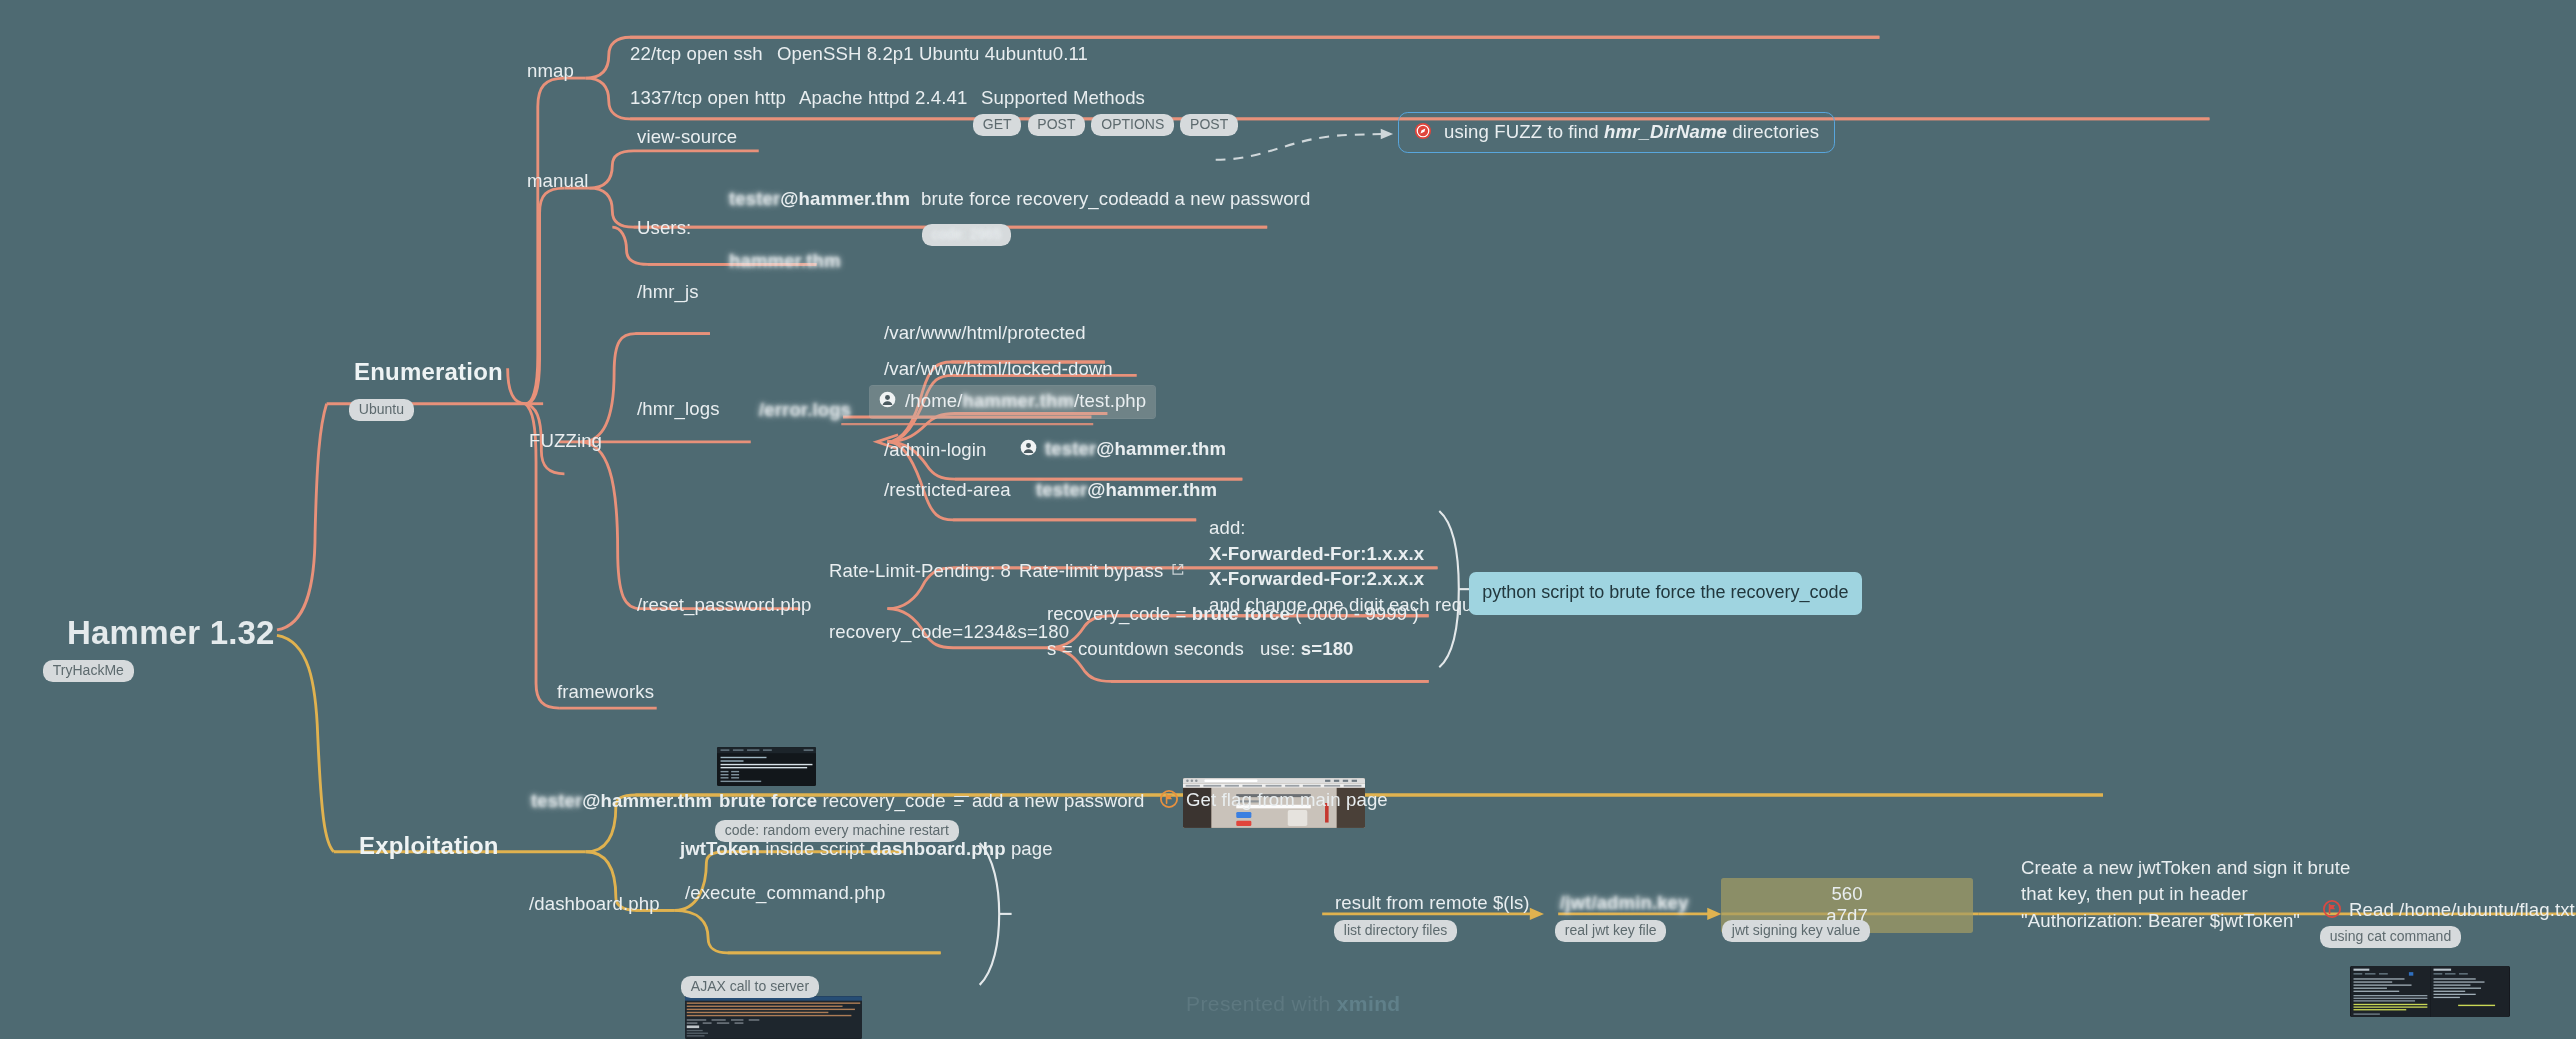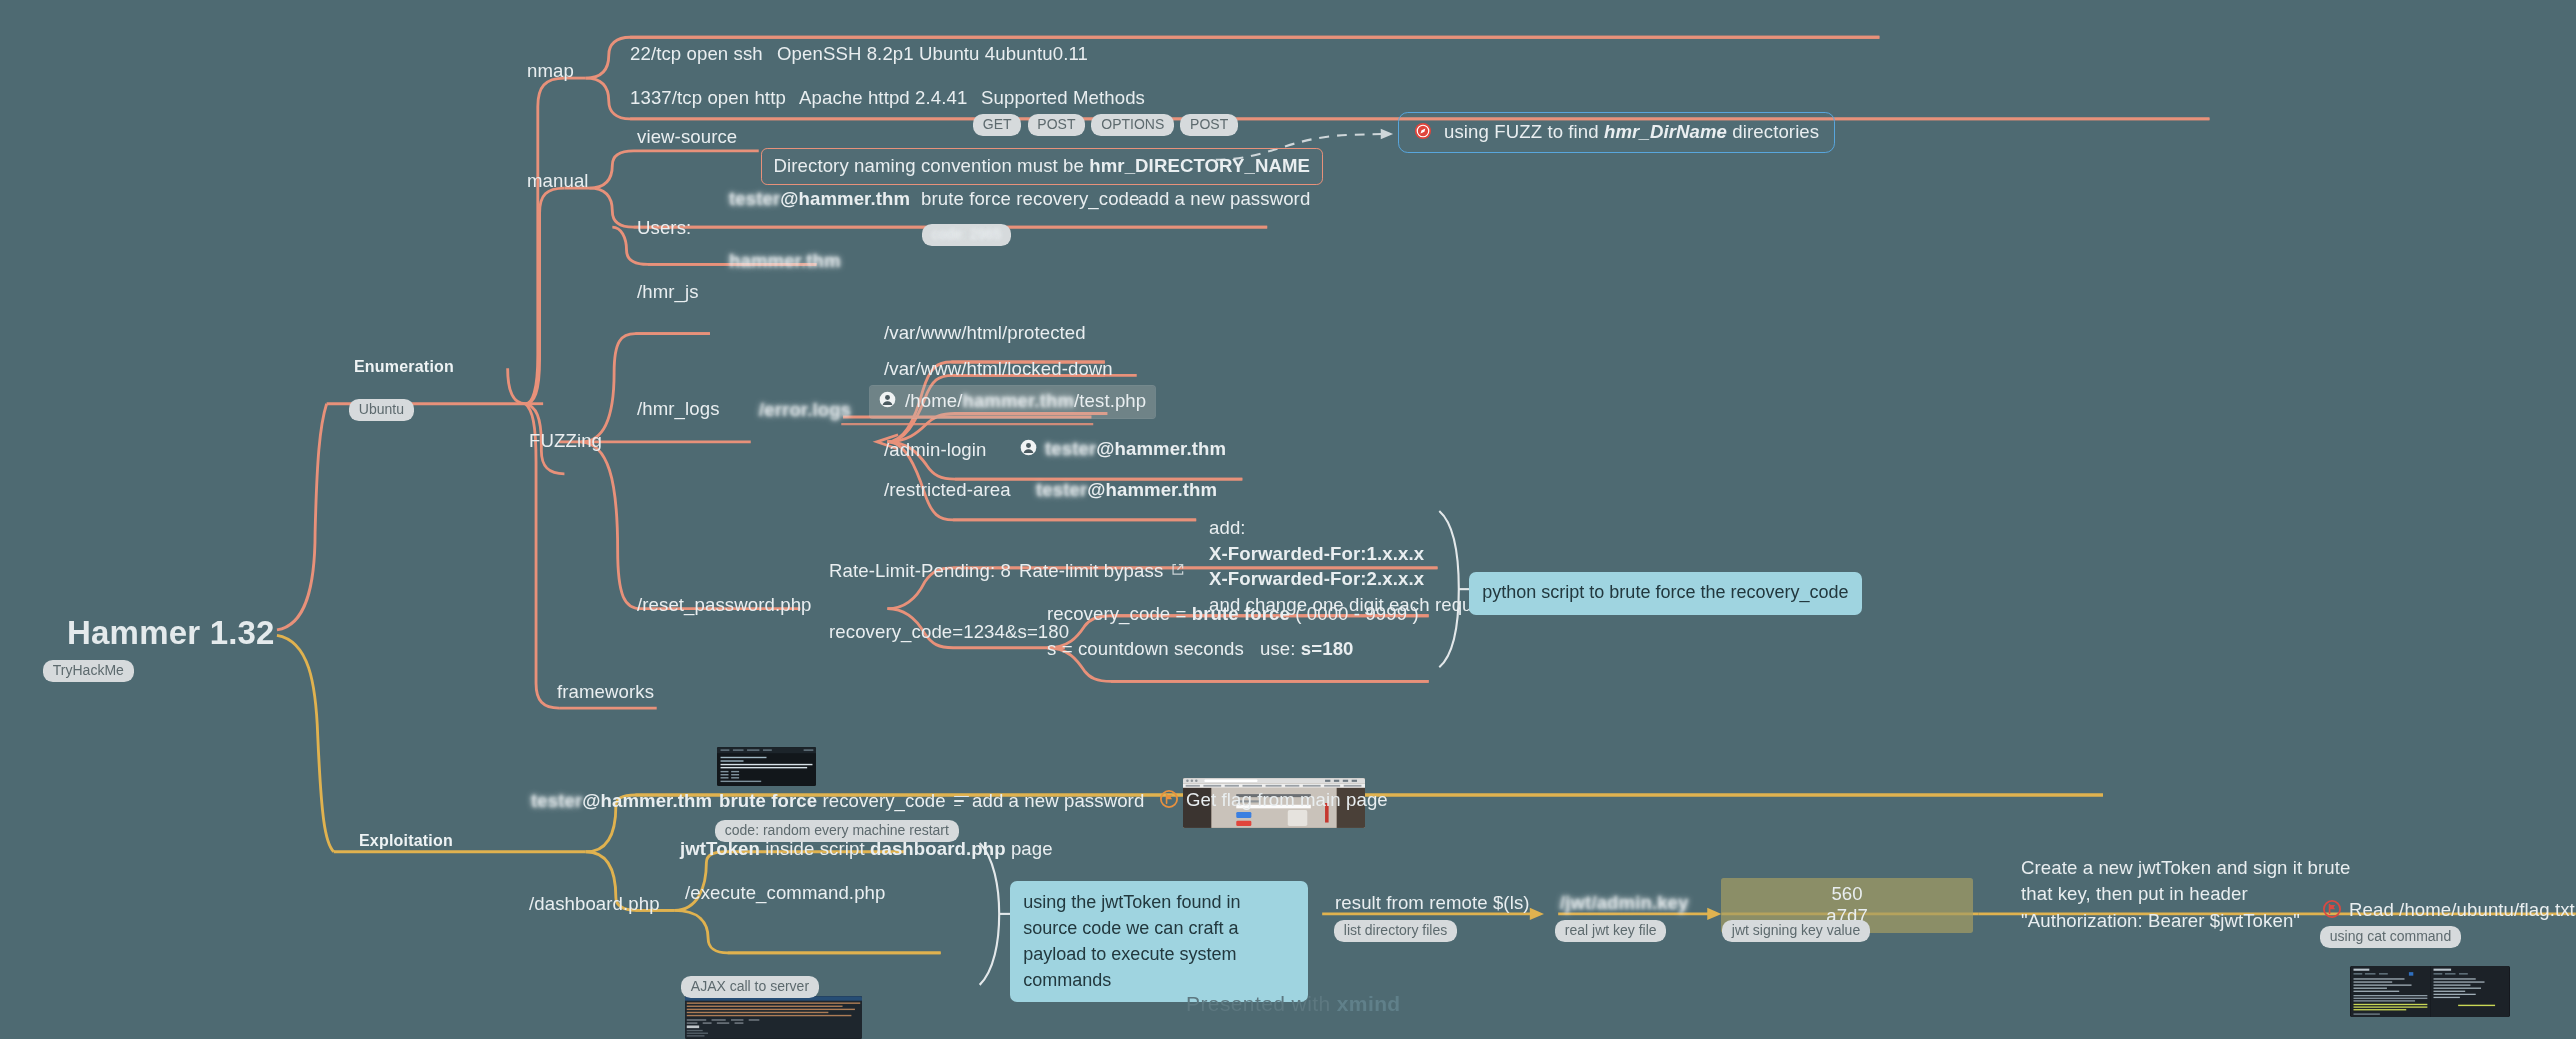--- a/index.html
+++ b/index.html
@@ -12,21 +12,21 @@
     overflow:hidden;
     position:relative;
     -webkit-font-smoothing:antialiased;
   }
   #canvas{position:absolute;inset:0;}
   svg.links{position:absolute;left:0;top:0;width:2576px;height:1039px;pointer-events:none;}
   .node{position:absolute;white-space:nowrap;}
   .lbl{font-size:18.6px;color:#e9eef0;letter-spacing:0.1px;}
   .lbl.b{font-weight:bold;}
   .root-title{font-size:33px;font-weight:bold;color:#e4eaec;letter-spacing:0.2px;}
-  .branch-title{font-size:16px;font-weight:bold;color:#eef3f4;letter-spacing:0.2px;text-align:center;}
+  .branch-title{font-size:24px;font-weight:bold;color:#eef3f4;letter-spacing:0.2px;text-align:center;}
   .tag{
     display:inline-block;background:#d6dadc;color:#5d6a6e;
     border-radius:9.8px;padding:1.8px 9.8px 2.7px;font-size:14px;line-height:1.25;
   }
   .tag-row{display:flex;gap:6.2px;}
   .marker-box{
     border:1.8px solid #e8917a;border-radius:6.2px;
     padding:6.2px 11.5px 7px;background:rgba(255,255,255,.02);
   }
   .callout{
@@ -230,23 +230,20 @@
     <span class="tag">POST</span>
   </div>
 
   <div class="node" style="left:527px;top:170px;">
     <div class="lbl">manual</div>
   </div>
   <div class="node" style="left:637px;top:126px;text-align:right;">
     <span class="lbl">view-source</span>
   </div>
 
-  <div class="node marker-box" style="left:761px;top:148px;">
-    <span class="lbl">Directory naming convention must be </span><span class="lbl b">hmr_DIRECTORY_NAME</span>
-  </div>
 
   <div class="node callout" style="left:1398px;top:112px;gap:12px;">
     <span class="icon">
       <svg width="18" height="18" viewBox="0 0 20 20">
           <circle cx="10" cy="10" r="9" fill="#e0453c"></circle>
           <circle cx="10" cy="10" r="6.4" fill="none" stroke="#fff" stroke-width="1.3"></circle>
           <path d="M12.6 7.2 8.4 9.1 7.2 12.8 11.6 10.9Z" fill="#fff"></path>
         </svg>
     </span>
     <span><span class="lbl">using FUZZ to find </span><span class="lbl b" style="font-style:italic;">hmr_DirName</span><span class="lbl"> directories</span></span>
@@ -509,23 +506,20 @@
         <rect x="2" y="44" width="20" height="1.5"></rect>
       </g>
       <rect x="0" y="0" width="200" height="48" fill="#0c1014" opacity=".18"></rect>
     </svg>
   </div>
 
   <div class="node" style="left:681px;top:976px;">
     <span class="tag">AJAX call to server</span>
   </div>
 
-  <div class="node summary-box multiline" style="left:1010px;top:881px;width:271px;">
-    <span>using the jwtToken found in source code we can craft a payload to execute system commands</span>
-  </div>
 
   <div class="node" style="left:1335px;top:892px;">
     <span class="lbl">result from remote $(ls)</span>
   </div>
   <div class="node" style="left:1334px;top:920px;">
     <span class="tag">list directory files</span>
   </div>
 
   <div class="node" style="left:1560px;top:892px;">
     <span class="lbl b redact">/jwt/admin.key</span>

